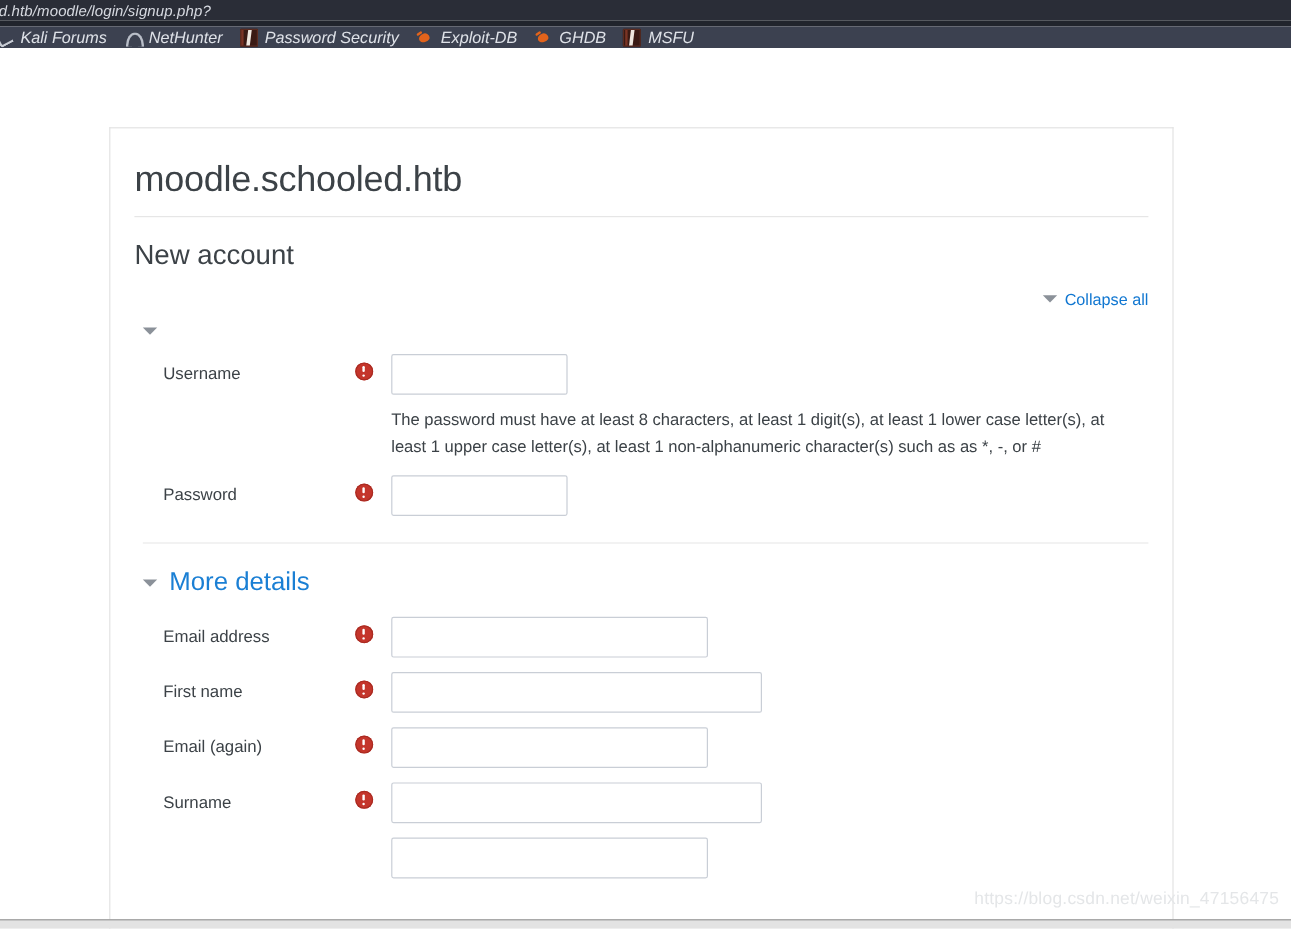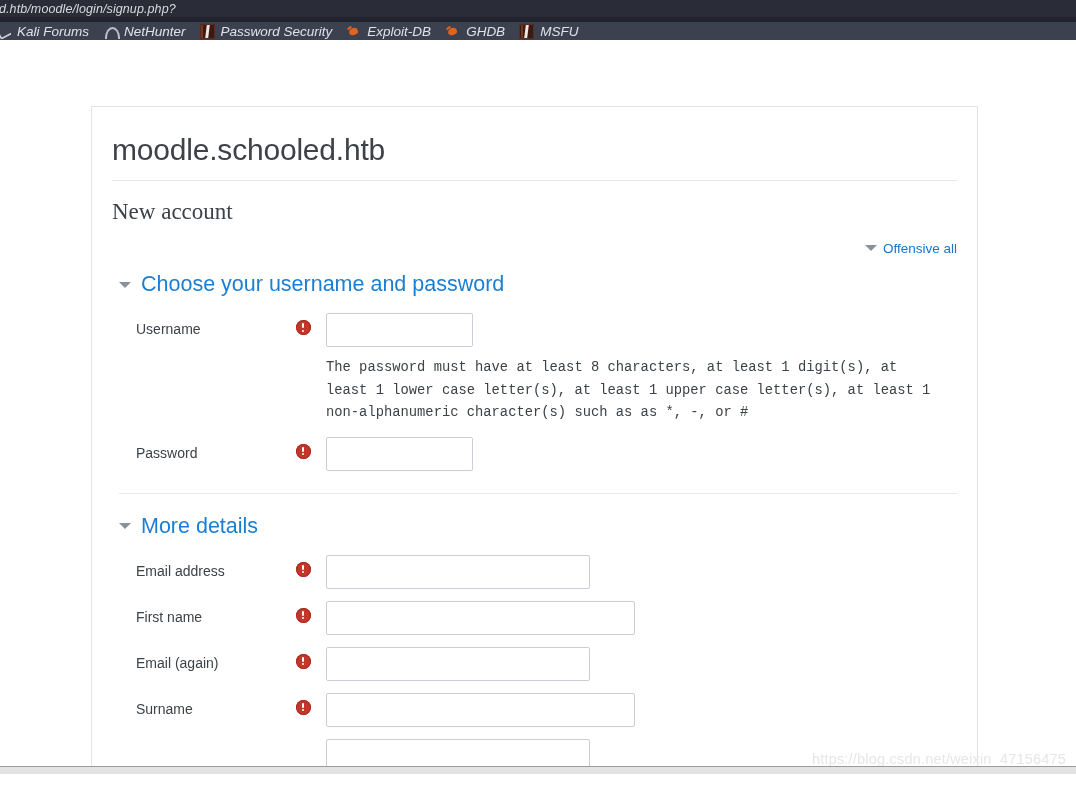--- a/index.html
+++ b/index.html
@@ -153,21 +153,20 @@
     height: 1px;
     background: #e6e6e6;
     margin: 0 0 0 0;
   }
   .page-heading {
     font-size: 23px;
     font-weight: 400;
     color: #3c4247;
     margin: 0;
     padding: 18px 0 10px 0;
-    font-family: Liberation Serif, serif;
   }
 
   .collapse-row {
     text-align: right;
     padding: 6px 0 2px 0;
     font-size: 13.5px;
   }
   .collapse-link {
     color: #1177d1;
     text-decoration: none;
@@ -268,35 +267,34 @@
   .w-sm { width: 147px; }
   .w-md { width: 264px; }
   .w-lg { width: 309px; }
 
   .help-text {
     font-size: 13.8px;
     line-height: 22.5px;
     color: #3c4247;
     max-width: 613px;
     padding: 4px 0 6px 0;
-    font-family: Liberation Mono, monospace;
   }
   .help-row { padding-left: 214px; }
 
   .section-rule {
     height: 1px;
     background: #e9e9e9;
     margin: 16px 0 6px 7px;
   }
 
   
   .watermark {
     position: absolute;
     right: 10px;
-    bottom: 7px;
+    bottom: 17px;
     font-size: 14.5px;
     color: #e4e6e8;
     letter-spacing: 0.2px;
     white-space: nowrap;
     pointer-events: none;
   }
   .bottom-edge {
     position: absolute;
     left: 0; right: 0; bottom: 0;
     height: 8px;
@@ -354,29 +352,28 @@
   <div class="card">
     <div class="card-inner">
 
       <h1 class="site-title">moodle.schooled.htb</h1>
       <div class="title-rule"></div>
 
       <h2 class="page-heading">New account</h2>
 
       <div class="collapse-row">
         <a class="collapse-link">
-          <span class="tri-down"></span><span>Offensive all</span>
+          <span class="tri-down"></span><span>Collapse all</span>
         </a>
       </div>
 
       <div class="section">
 
         <div class="section-header">
           <span class="tri-down"></span>
-          <span class="section-title">Choose your username and password</span>
         </div>
 
         <div class="field-row">
           <div class="field-label">Username</div>
           <div class="field-required">
             <span class="req-icon"></span>
           </div>
           <div class="field-control">
             <input class="text-input w-sm" type="text" value="" style="">
           </div>

